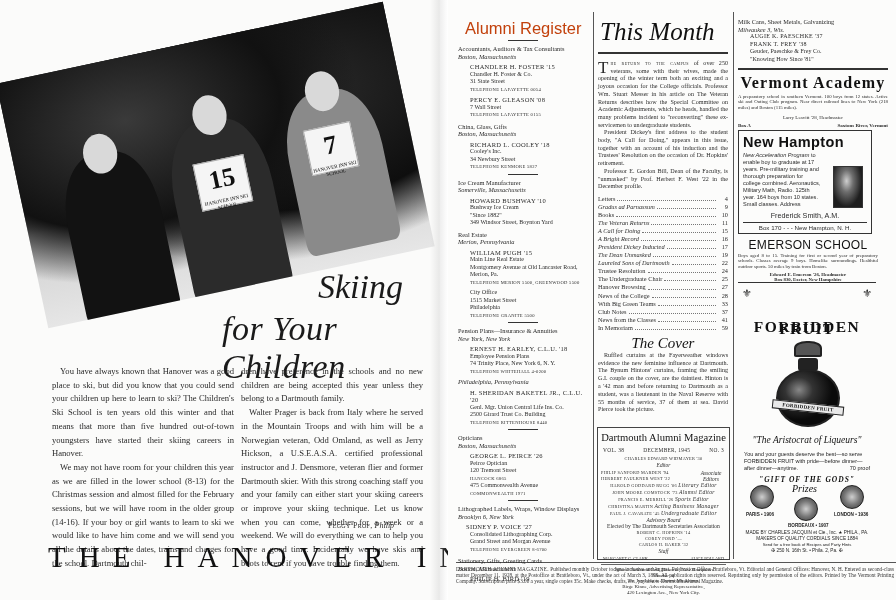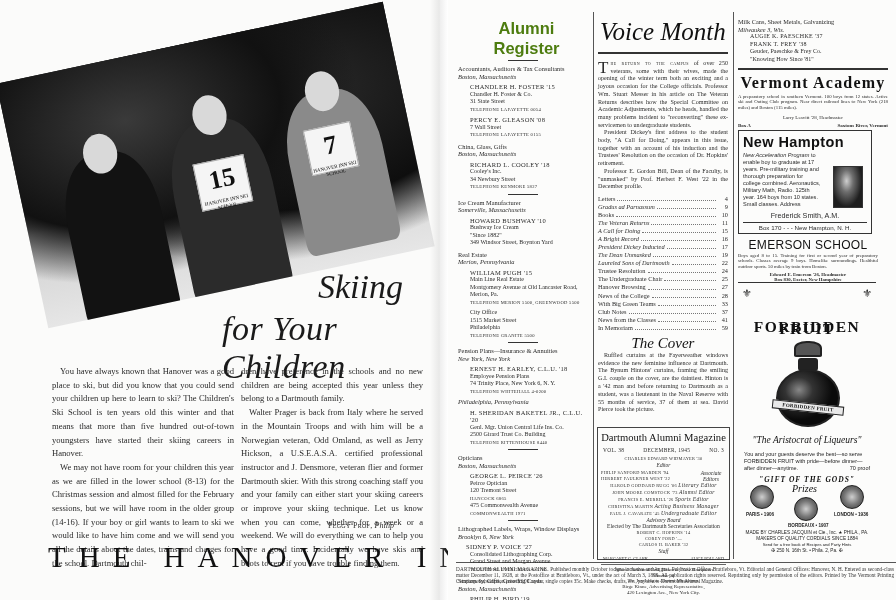--- a/index.html
+++ b/index.html
@@ -48,22 +48,22 @@
   .inn-name { position: absolute; left: 48px; top: 541px; font-size: 29px; letter-spacing: 13px;
     font-family: "Liberation Serif", serif; color: #111; white-space: nowrap; }
 
   
   .right-page { position: absolute; left: 448px; top: 0; width: 448px; height: 600px; background: #fcfcfb; }
   .vrule { position: absolute; top: 12px; width: 1px; background: #555; height: 547px; }
   .hrule-bottom { position: absolute; left: 456px; top: 562px; width: 440px; height: 1px; background: #555; }
 
   
   .reg { position: absolute; left: 458px; top: 18px; width: 130px; font-size: 6px; line-height: 7.5px; color: #2b2b2b; }
-  .reg-title { font-family: "Liberation Sans", "DejaVu Sans", sans-serif; font-weight: bold; font-size: 16.5px;
-    line-height: 20px; margin: 0 0 4px 7px; color: #4d7c0f; text-align: center; }
+  .reg-title { font-family: "Liberation Sans", "DejaVu Sans", sans-serif; font-weight: normal; font-size: 16.5px;
+    line-height: 20px; margin: 0 0 4px 7px; color: #c2410c; }
   .short-rule { width: 30px; height: 1px; background: #333; margin: 3px auto 4px; }
   .reg-cat { font-size: 6.4px; margin-top: 4px; }
   .reg-loc { font-style: italic; font-size: 6.4px; }
   .reg-entry { margin: 3px 0 2px 12px; }
   .reg-entry .nm { font-size: 6.5px; text-transform: uppercase; letter-spacing: 0.3px; }
   .reg-entry .tel { font-size: 4.6px; letter-spacing: 0.3px; text-transform: uppercase; }
   .reg-entry .ln { font-size: 6px; }
 
   
   .tm { position: absolute; left: 598px; top: 18px; width: 130px; color: #2b2b2b; }
@@ -293,21 +293,21 @@
   <div class="reg-cat">Stationery, Gifts, Greeting Cards</div>
   <div class="reg-loc">Boston, Massachusetts</div>
   <div class="reg-entry">
     <div class="nm">Philip H. Bird '19</div>
 
   </div>
 
 </div>
 
 <div class="tm">
-  <div class="tm-title">Voice Month</div>
+  <div class="tm-title">This Month</div>
   <div class="tm-rule"></div>
   <div class="tm-intro">
     <p style="text-indent:0"><span class="dropcap">T</span><span class="sc">he return to the campus</span><span> of over 250 veterans, some with their wives, made the opening of the winter term both an exciting and a joyous occasion for the College officials. Professor Wm. Stuart Messer in his article on The Veteran Returns describes how the Special Committee on Academic Adjustments, which he heads, handled the many problems incident to "reconverting" these ex-servicemen to undergraduate students.</span></p>
     <p>President Dickey's first address to the student body, "A Call for Doing," appears in this issue, together with an account of his induction and the Trustees' Resolution on the occasion of Dr. Hopkins' retirement.</p>
     <p>Professor E. Gordon Bill, Dean of the Faculty, is "unmasked" by Prof. Herbert F. West '22 in the December profile.</p>
   </div>
 
   <div class="toc">
     <div class="toc-row">
         <span class="t">Letters</span>

